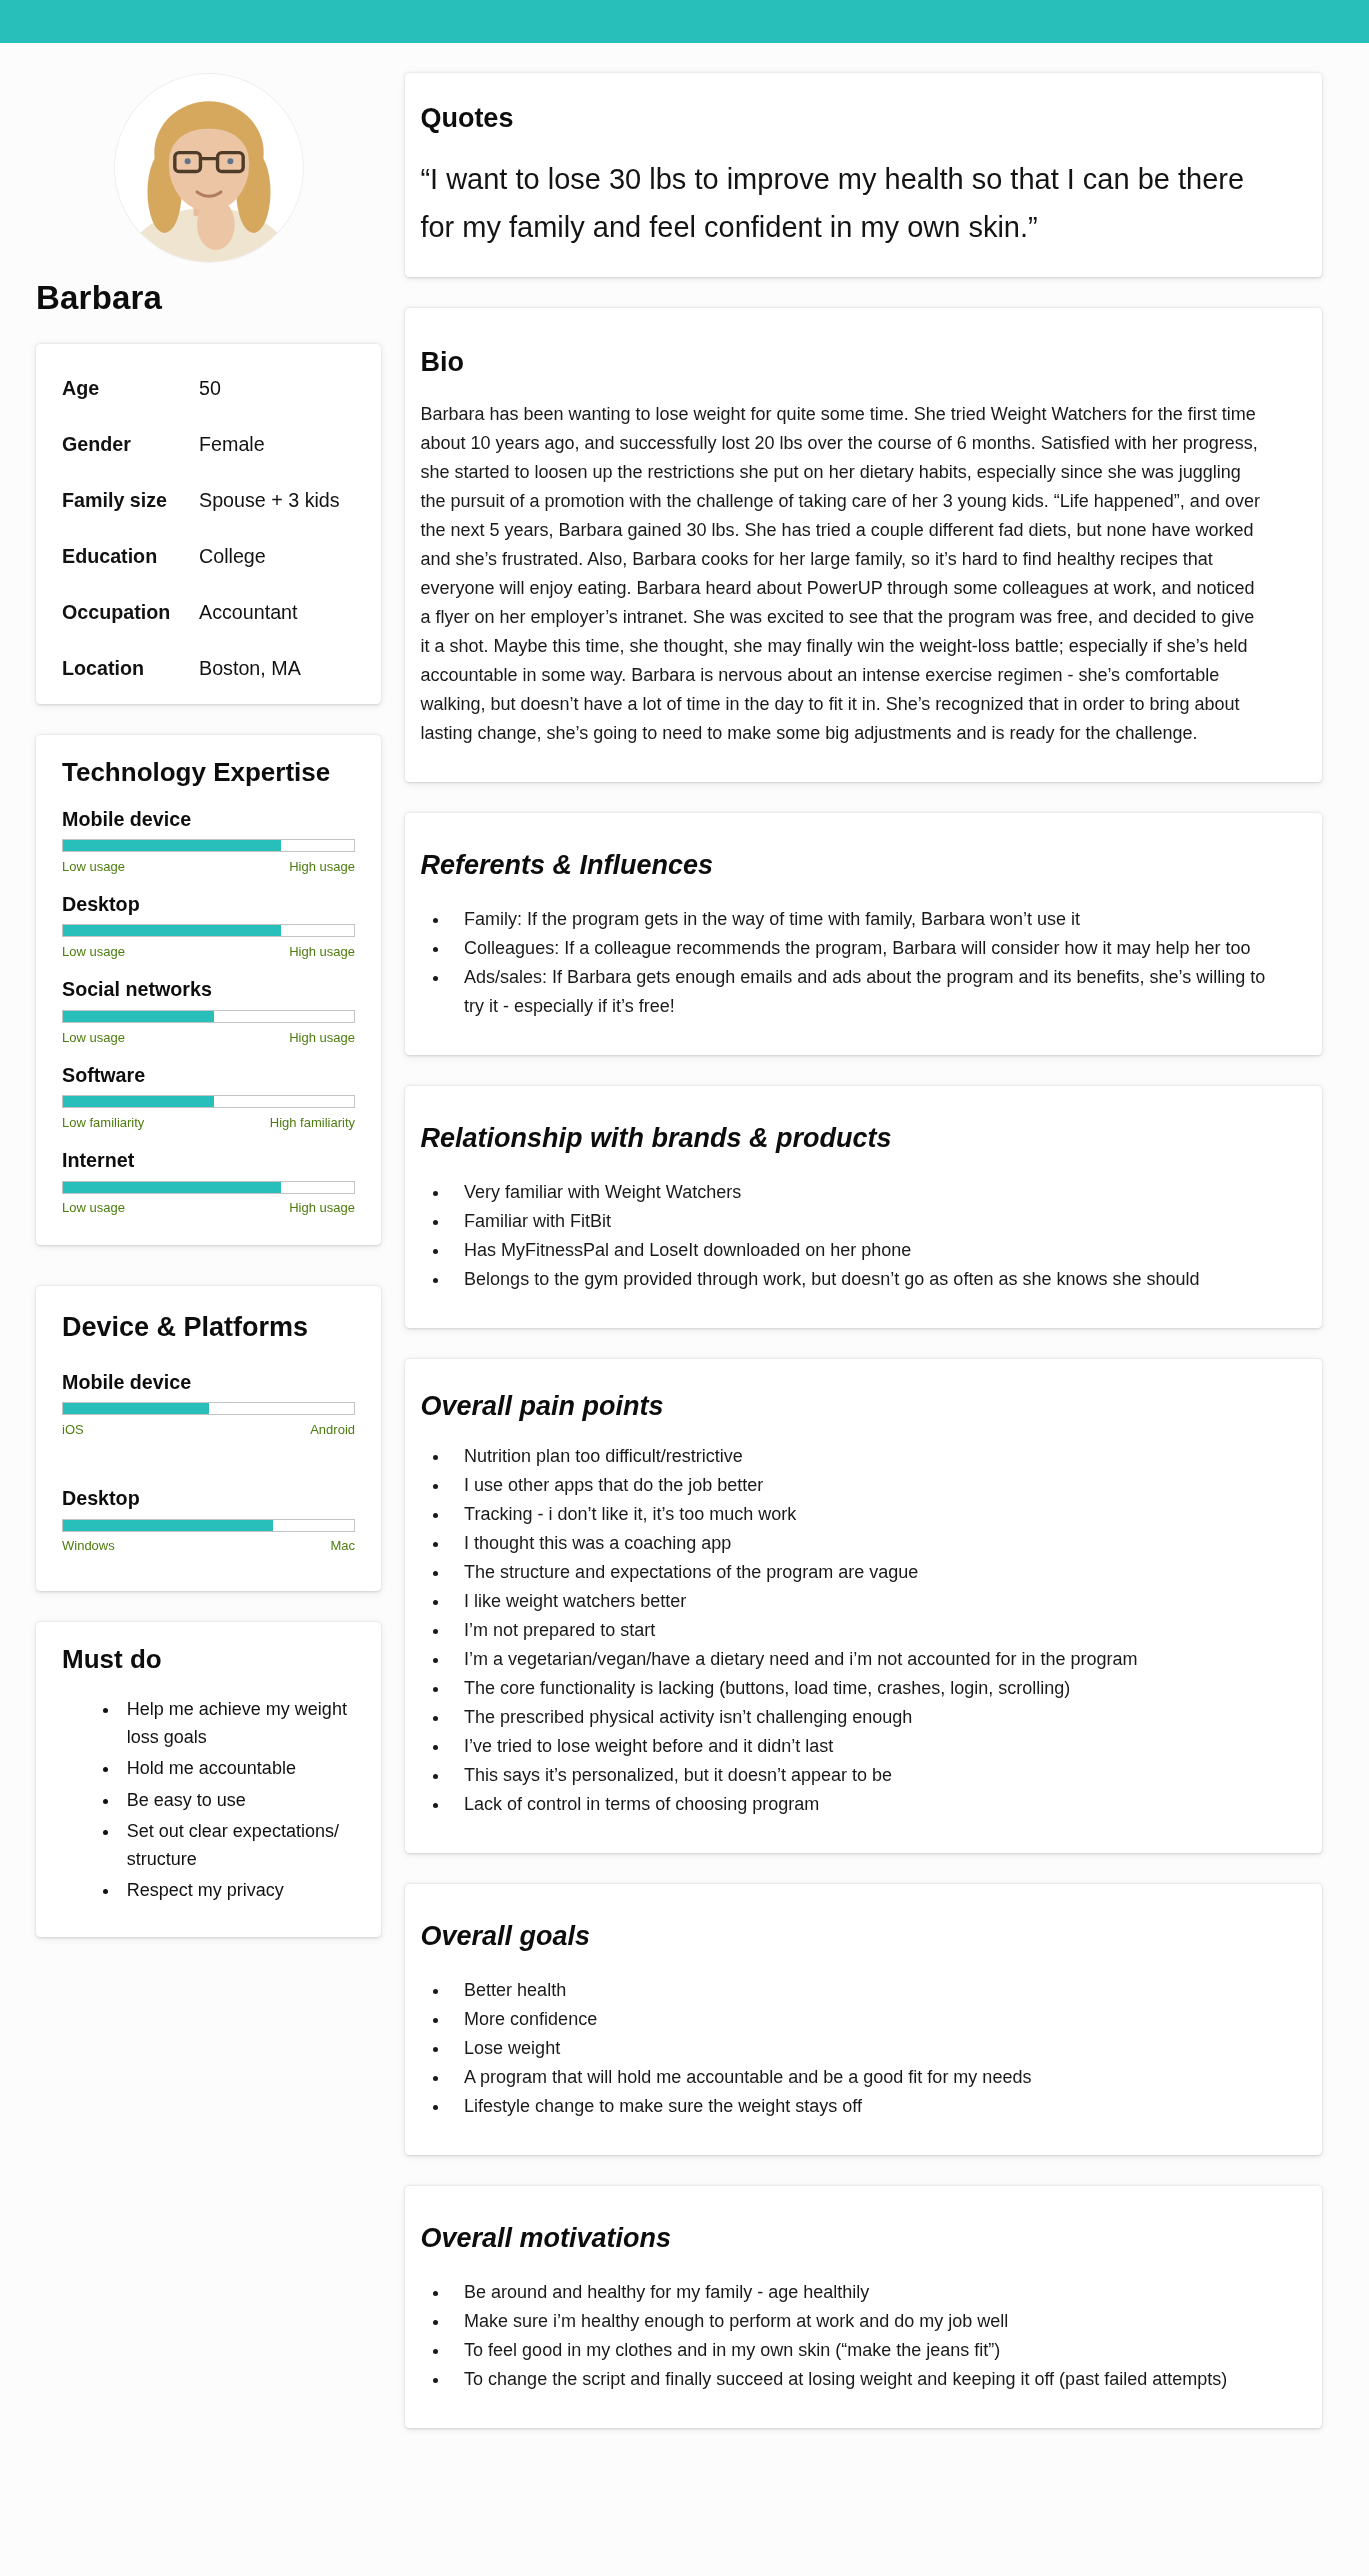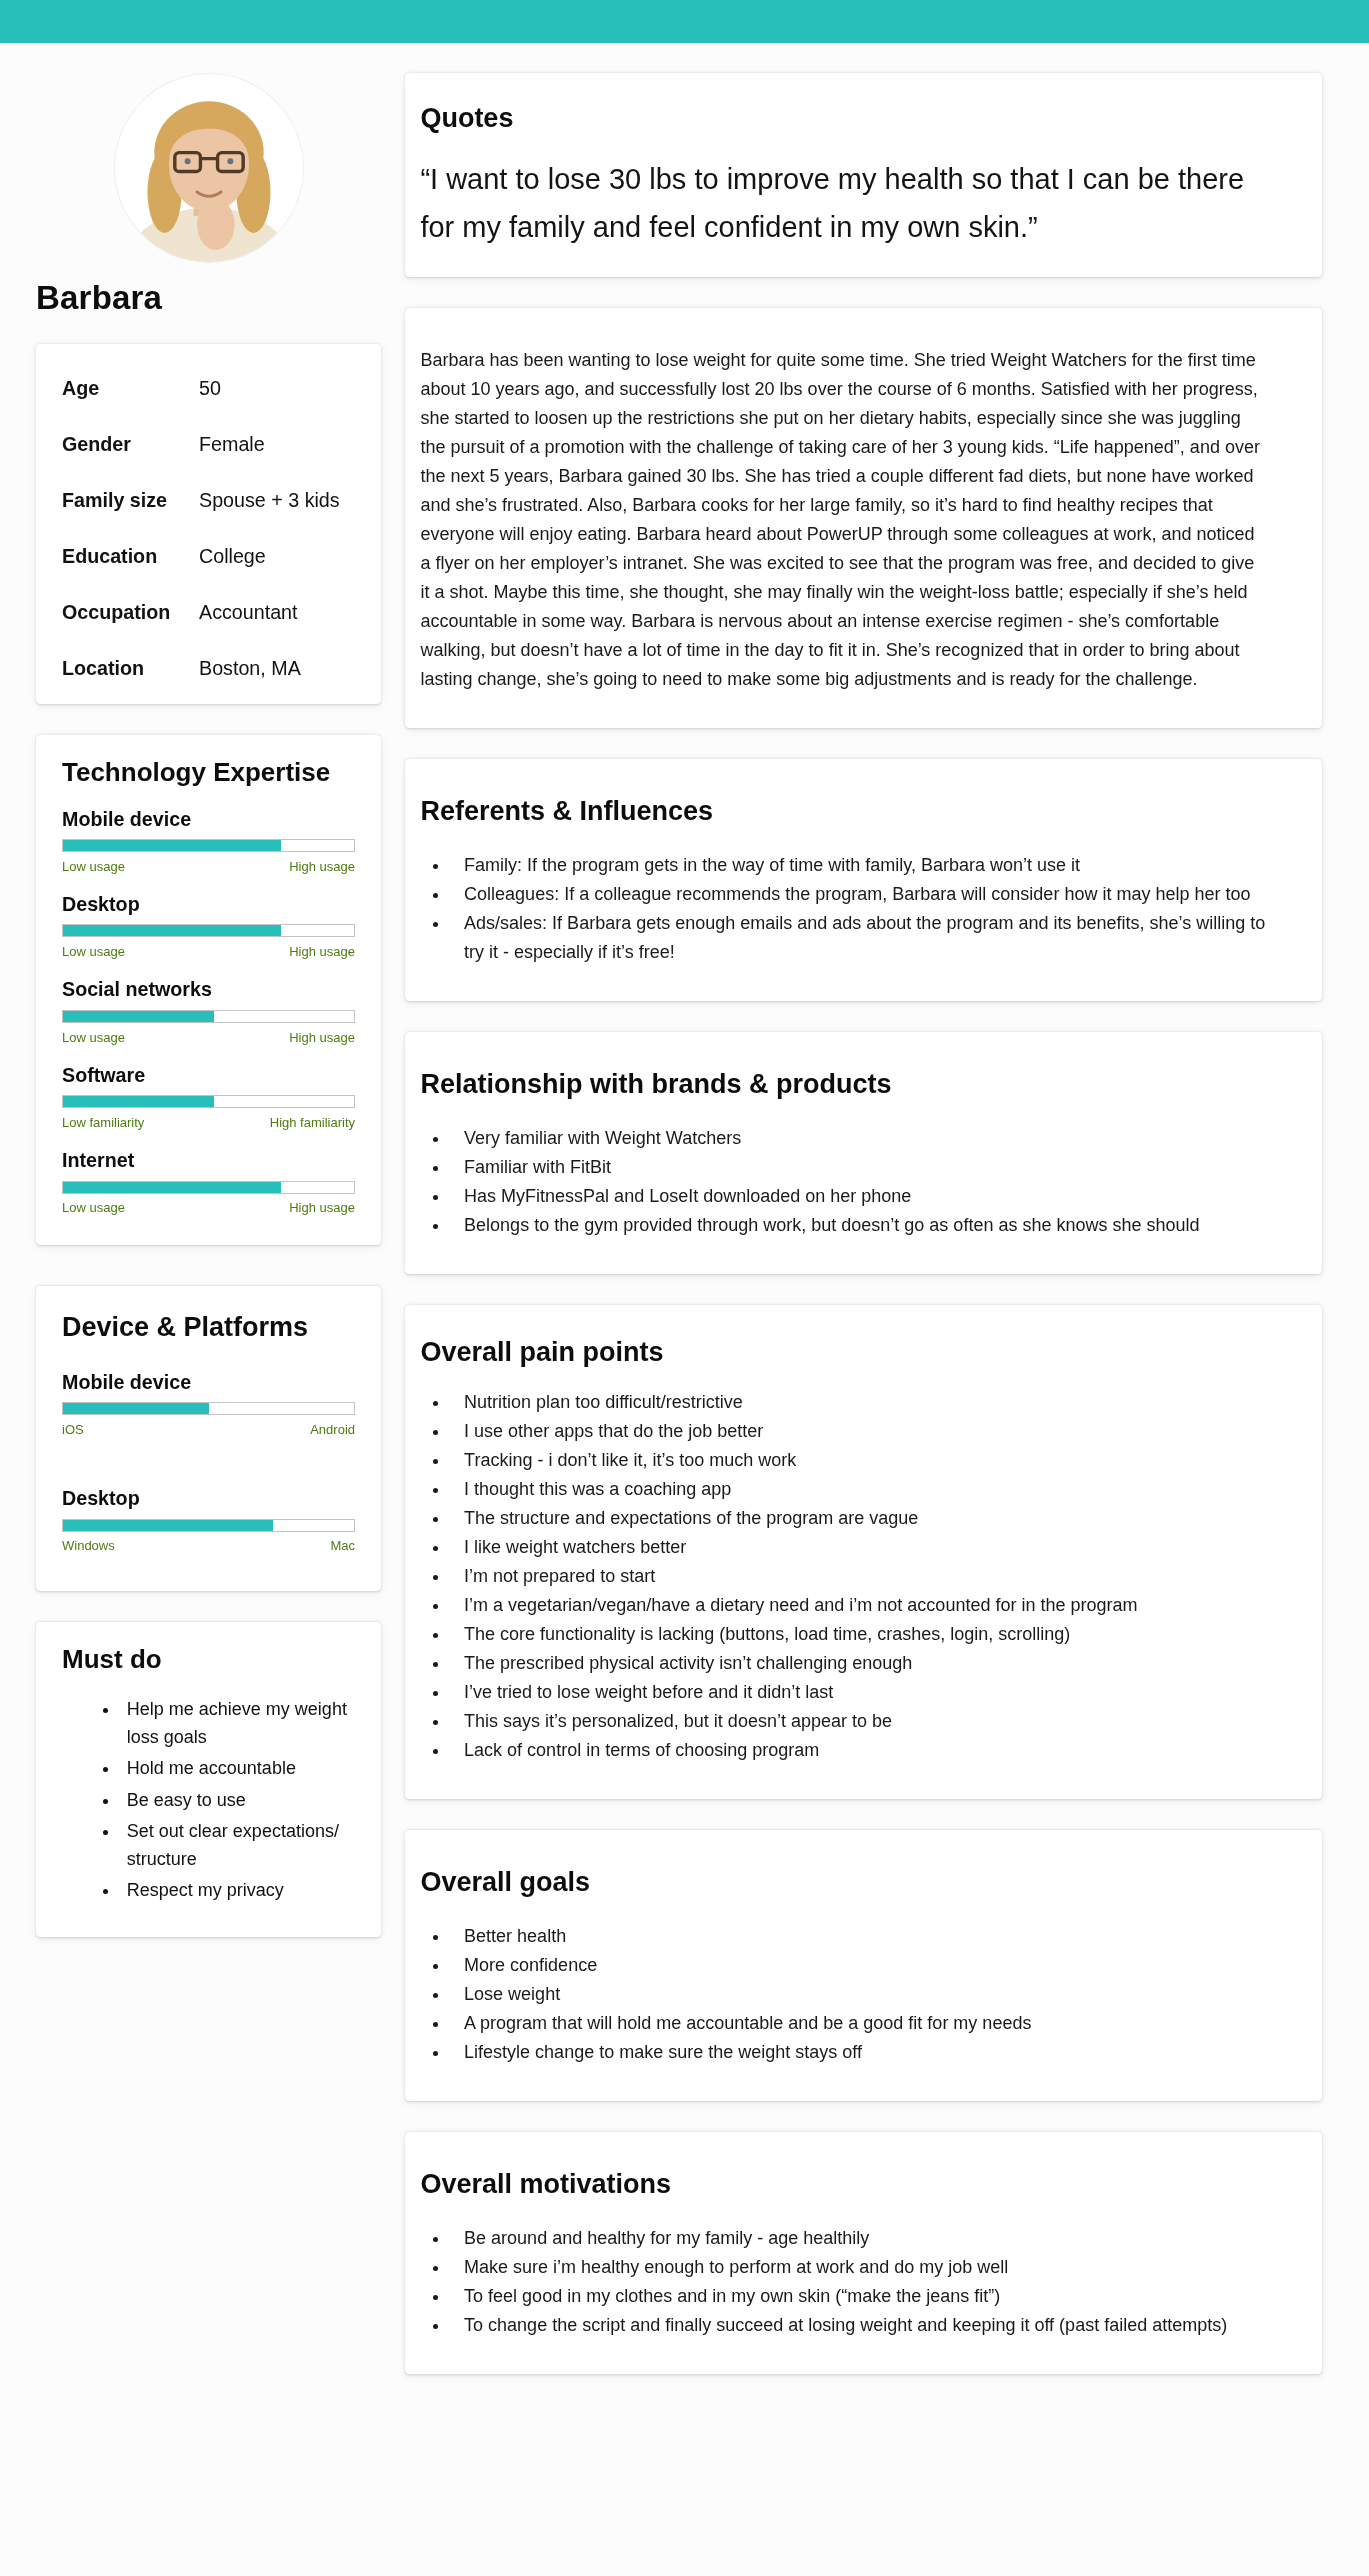--- a/index.html
+++ b/index.html
@@ -46,21 +46,21 @@
   .right-col{position:absolute;left:405px;top:73px;width:917px;}
   .right-col .card{margin-bottom:31px;}
   .right-col h2{font-size:27px;line-height:32px;font-weight:700;margin:0;color:#0d0d0d;}
   .quote-card{padding:29px 47px 26px 15.4px;}
   .quote-card h2{margin-bottom:20.5px;}
   .quote-text{font-size:29px;line-height:48px;margin:0;color:#141414;max-width:856px;}
   .bio-card{padding:38px 47px 34px 15.4px;}
   .bio-card h2{margin-bottom:22px;}
   .bio-text{font-size:18px;line-height:29px;margin:0;max-width:846px;color:#1a1a1a;}
   .rlist{padding:36px 47px 34px 15.4px;}
-  .rlist h2{margin-bottom:24px;}
+  .rlist h2{margin-bottom:24px;font-style:italic;}
   .rlist.pain{padding-top:31px;}
   .rlist.pain h2{margin-bottom:20.5px;}
   .rlist ul{margin:0;padding-left:30px;max-width:856px;}
   .rlist li{font-size:18px;line-height:29px;padding-left:13.7px;color:#1a1a1a;}
 </style>
 </head>
 <body>
 
 <div class="page">
   <div class="topbar"></div>
@@ -211,20 +211,21 @@
   </div>
 
   <div class="right-col">
 
     <section class="card quote-card">
       <h2>Quotes</h2>
       <p class="quote-text">“I want to lose 30 lbs to improve my health so that I can be there for my family and feel confident in my own skin.”</p>
     </section>
 
     <section class="card bio-card">
+      <h2>Bio</h2>
       <p class="bio-text">Barbara has been wanting to lose weight for quite some time.  She tried Weight Watchers for the first time about 10 years ago, and successfully lost 20 lbs over the course of 6 months.  Satisfied with her progress, she started to loosen up the restrictions she put on her dietary habits, especially since she was juggling the pursuit of a promotion with the challenge of taking care of her 3 young kids.  “Life happened”, and over the next 5 years, Barbara gained 30 lbs.  She has tried a couple different fad diets, but none have worked and she’s frustrated.  Also, Barbara cooks for her large family, so it’s hard to find healthy recipes that everyone will enjoy eating.  Barbara heard about PowerUP through some colleagues at work, and noticed a flyer on her employer’s intranet.  She was excited to see that the program was free, and decided to give it a shot.  Maybe this time, she thought, she may finally win the weight-loss battle; especially if she’s held accountable in some way.  Barbara is nervous about an intense exercise regimen - she’s comfortable walking, but doesn’t have a lot of time in the day to fit it in. She’s recognized that in order to bring about lasting change, she’s going to need to make some big adjustments and is ready for the challenge.</p>
     </section>
 
     <section class="card rlist">
       <h2>Referents &amp; Influences</h2>
       <ul>
         <li>Family: If the program gets in the way of time with family, Barbara won’t use it</li>
         <li>Colleagues: If a colleague recommends the program, Barbara will consider how it may help her too</li>
         <li>Ads/sales: If Barbara gets enough emails and ads about the program and its benefits, she’s willing to try it - especially if it’s free!</li>
       </ul>

